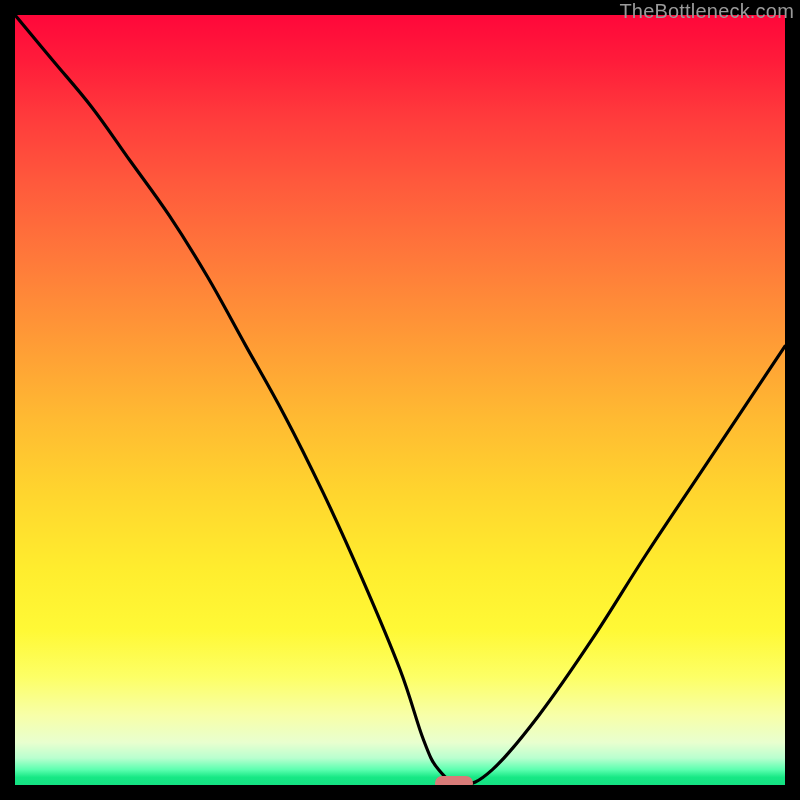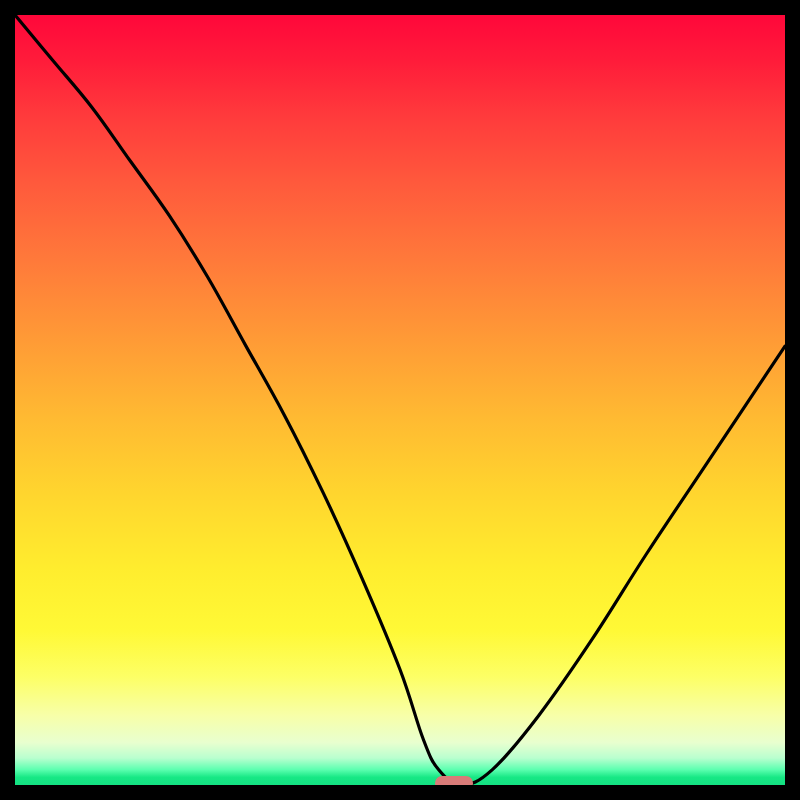--- a/index.html
+++ b/index.html
@@ -81,13 +81,14 @@
   <div class="plot-area">
     <div class="gradient"></div>
 
     <svg class="curve" viewBox="0 0 770 770" preserveAspectRatio="none">
       <path id="curve-path" fill="none" stroke="#000" stroke-width="3.2" stroke-linecap="round" stroke-linejoin="round" d="M 0.0 0.0 C 6.9 8.3, 24.6 29.6, 38.5 46.2 C 52.4 62.8, 63.1 74.4, 77.0 92.4 C 90.9 110.4, 101.6 126.9, 115.5 146.3 C 129.4 165.7, 140.1 179.4, 154.0 200.2 C 167.9 221.0, 178.6 238.2, 192.5 261.8 C 206.4 285.4, 217.1 306.2, 231.0 331.1 C 244.9 356.0, 255.6 374.1, 269.5 400.4 C 283.4 426.7, 294.1 448.3, 308.0 477.4 C 321.9 506.5, 332.6 530.2, 346.5 562.1 C 360.4 594.0, 373.9 625.4, 385.0 654.5 C 396.1 683.6, 401.2 705.8, 408.1 723.8 C 415.0 741.8, 416.6 746.3, 423.5 754.6 C 430.4 762.9, 436.9 770.0, 446.6 770.0 C 456.3 770.0, 463.5 767.1, 477.4 754.6 C 491.3 742.1, 505.6 724.3, 523.6 700.7 C 541.6 677.1, 558.1 652.8, 577.5 623.7 C 596.9 594.6, 610.6 570.9, 631.4 539.0 C 652.2 507.1, 668.1 484.0, 693.0 446.6 C 717.9 409.2, 756.1 351.9, 770.0 331.1"></path>
     </svg>
 
     <div class="marker" id="min-marker" style="width: 38.5px; left: 419.65px; bottom: -5px;"></div>
   </div>
 
+  <div class="watermark">TheBottleneck.com</div>
 </div>
 
 </body></html>

